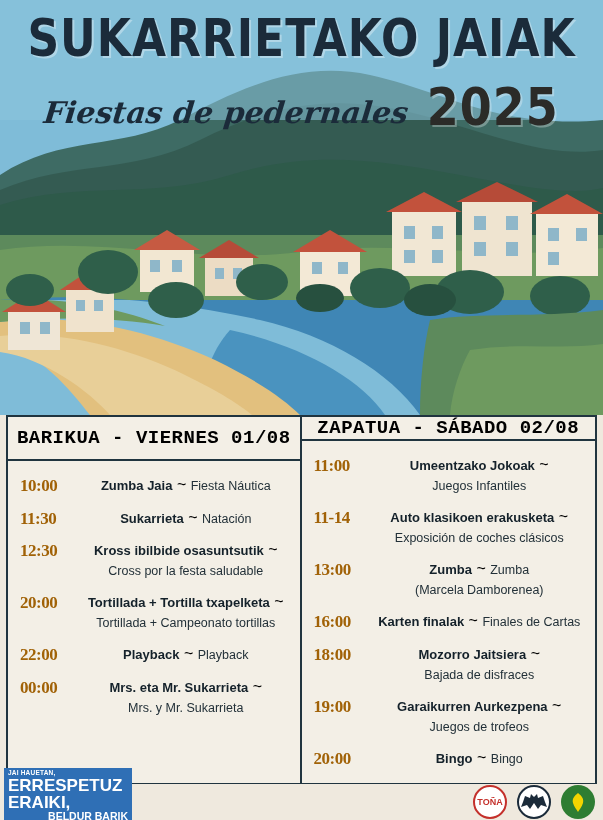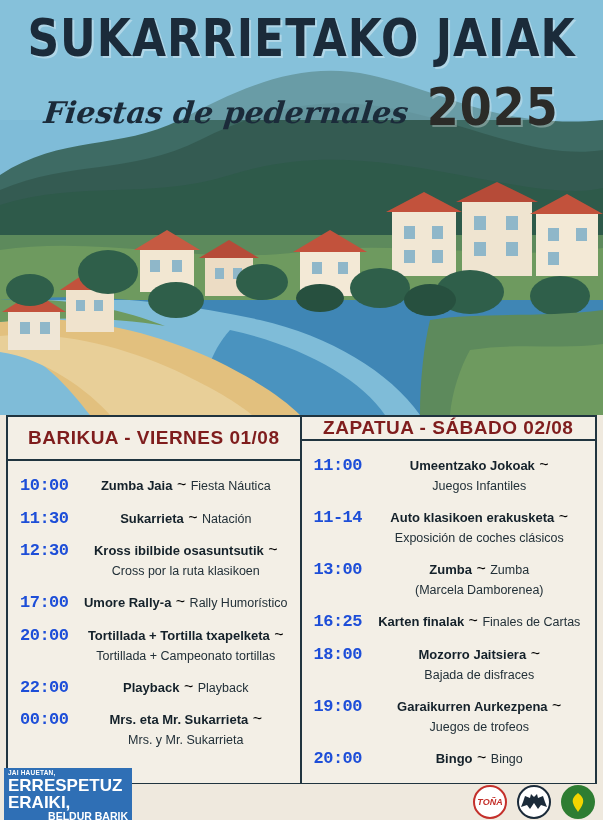--- a/index.html
+++ b/index.html
@@ -73,38 +73,38 @@
   }
   .col {
     flex: 1 1 50%;
     display: flex; flex-direction: column;
   }
   .col.left { border-right: 2px solid #20343f; }
   .dayhead {
     height: 44px;
     display: flex; align-items: center; justify-content: center;
     border-bottom: 2px solid #20343f;
-    font-family: Liberation Sans, sans-serif;
+    font-family: Liberation Mono, monospace;
     font-weight: 700;
     font-size: 19px;
-    color: #7f1d1d;
+    color: #000000;
     letter-spacing: .5px;
     transform: none;
   }
   .events { flex: 1; padding: 8px 4px 4px 4px; }
   .ev {
     display: flex; align-items: flex-start; gap: 8px;
     padding: 6px 6px 6px 8px;
   }
   .time {
     flex: 0 0 54px;
-    font-family: Liberation Mono, monospace;
+    font-family: Liberation Serif, serif;
     font-weight: 700;
     font-size: 17px;
-    color: #1d4ed8;
+    color: #a16207;
     letter-spacing: -.5px;
     line-height: 1.15;
     padding-top: 1px;
   }
   .col.right .time { flex: 0 0 52px; }
   .evtext { flex: 1; text-align: center; line-height: 1.25; }
   .eu {
     font-weight: 700; font-size: 13px; color: #14212a;
   }
   .es {
@@ -132,21 +132,20 @@
   .fl3 .hl { background: #f4d400; color: #1b2b3a; padding: 0 2px; }
   .logos {
     margin-left: auto; margin-right: 8px;
     display: flex; align-items: center; gap: 10px;
   }
   .logo {
     width: 34px; height: 34px; border-radius: 50%;
     display: flex; align-items: center; justify-content: center;
     font-size: 8px; font-weight: 700; text-align: center; line-height: 1;
     overflow: hidden;
-    font-style: italic;
   }
   .logo.tona { background: #fff; border: 2px solid #c4302b; color: #c4302b; font-size: 9px;}
   .logo.bat  { background: #ffffff; border: 2px solid #1b2b3a; color: #1b2b3a; }
   .logo.green{ background: #2e7d32; color: #ffe34d; font-size: 7px; }
 </style>
 </head>
 <body>
 
 <div id="poster">
 
@@ -276,33 +275,25 @@
         </div>
 
         <div class="ev">
           <div class="time">12:30</div>
           <div class="evtext">
             <div>
               <span class="eu">Kross </span><span class="eu ital">ibilbide osasuntsutik</span>
               <span class="tilde"> ~</span>
             </div>
             <div>
-              <span class="es">Cross </span><span class="es ital">por la ruta klasikoen</span>
-            </div>
-          </div>
-        </div>
-
-        <div class="ev">
-          <div class="time">17:00</div>
-          <div class="evtext">
-            <span class="eu">Umore Rally-a</span>
-            <span class="tilde"> ~ </span>
-            <span class="es">Rally Humorístico</span>
-          </div>
-        </div>
+              <span class="es">Cross </span><span class="es ital">por la festa saludable</span>
+            </div>
+          </div>
+        </div>
+
 
         <div class="ev">
           <div class="time">20:00</div>
           <div class="evtext">
             <div>
               <span class="eu">Tortillada + Tortilla txapelketa</span>
               <span class="tilde"> ~</span>
             </div>
             <div><span class="es">Tortillada + Campeonato tortillas</span></div>
           </div>
@@ -363,21 +354,21 @@
             <div>
               <span class="eu">Zumba</span>
               <span class="tilde"> ~ </span>
               <span class="es">Zumba</span>
             </div>
             <div><span class="es ital">(Marcela Damborenea)</span></div>
           </div>
         </div>
 
         <div class="ev">
-          <div class="time">16:25</div>
+          <div class="time">16:00</div>
           <div class="evtext">
             <span class="eu">Karten finalak</span>
             <span class="tilde"> ~ </span>
             <span class="es">Finales de Cartas</span>
           </div>
         </div>
 
         <div class="ev">
           <div class="time">18:00</div>
           <div class="evtext">

